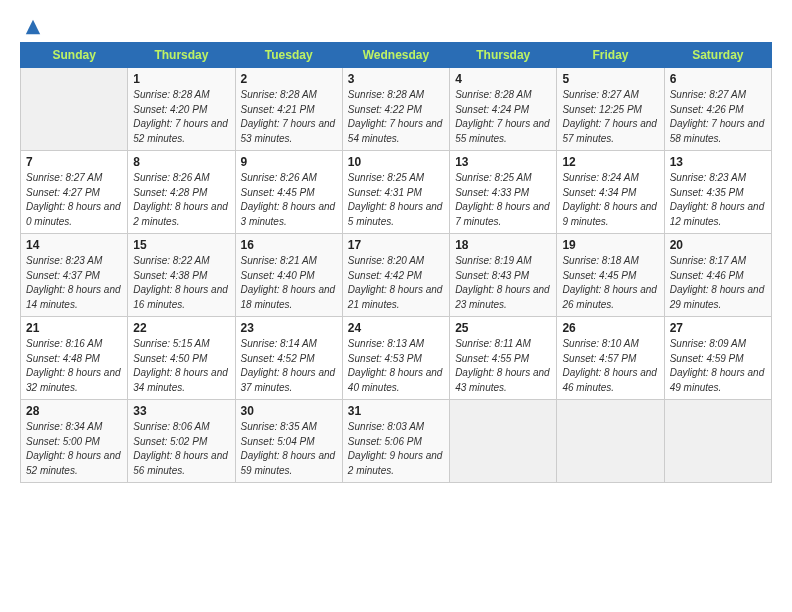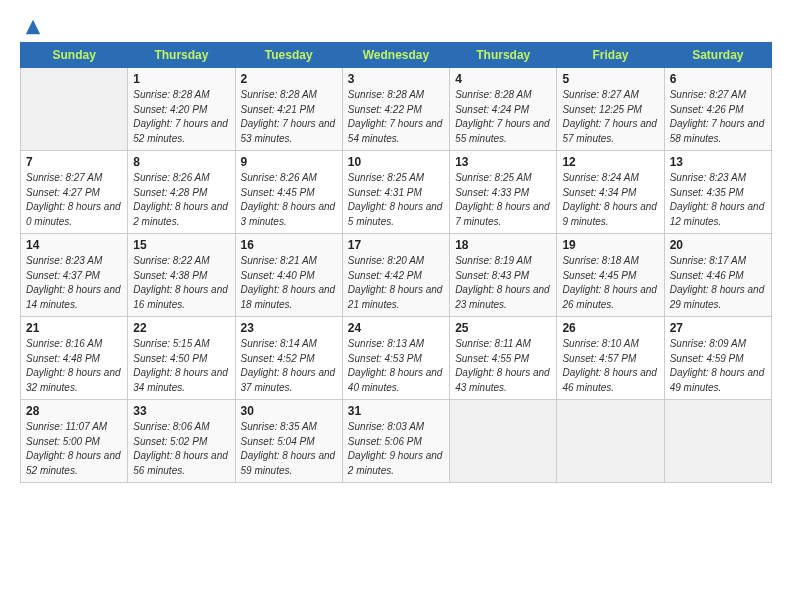--- a/index.html
+++ b/index.html
@@ -330,21 +330,21 @@
             <div class="day-num">27</div>
             <div class="day-detail">Sunrise: 8:09 AM
 Sunset: 4:59 PM
 Daylight: 8 hours
 and 49 minutes.</div>
           </td>
         </tr>
         <tr>
           <td>
             <div class="day-num">28</div>
-            <div class="day-detail">Sunrise: 11:07 AM
+            <div class="day-detail">Sunrise: 8:34 AM
 Sunset: 5:00 PM
 Daylight: 8 hours
 and 52 minutes.</div>
           </td>
           <td>
             <div class="day-num">33</div>
             <div class="day-detail">Sunrise: 8:06 AM
 Sunset: 5:02 PM
 Daylight: 8 hours
 and 56 minutes.</div>

